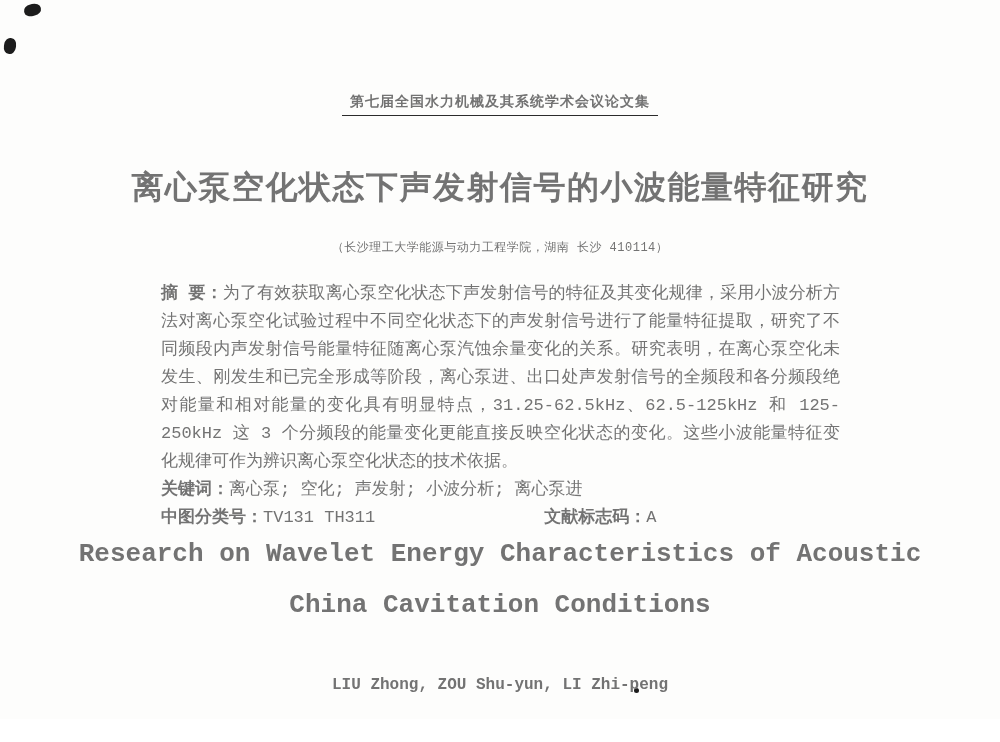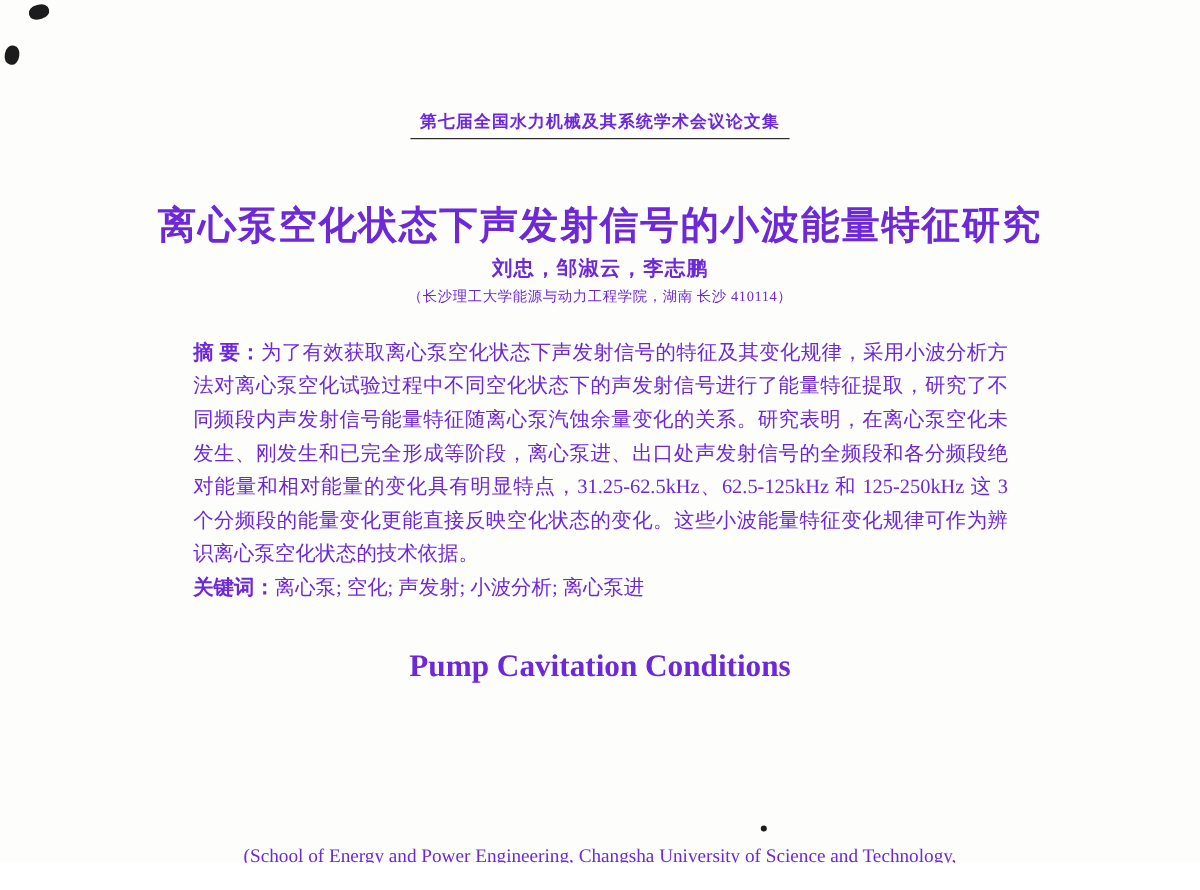--- a/index.html
+++ b/index.html
@@ -4,22 +4,22 @@
 <style>
   * { margin: 0; padding: 0; box-sizing: border-box; }
   html, body { width: 1000px; height: 742px; }
   body { background: #ffffff; }
   .page {
     position: relative;
     width: 1000px;
     height: 719px;
     background: #fdfdfc;
     overflow: hidden;
-    color: #6d28d9;
-    font-family: Liberation Serif, serif;
+    color: #737373;
+    font-family: Liberation Mono, monospace;
   }
   .artifact {
     position: absolute;
     background: #1c1c1c;
     border-radius: 45%;
   }
   .a1 { left: 24px; top: 4px;  width: 17px; height: 12px; transform: rotate(-14deg); }
   .a2 { left: 4px;  top: 38px; width: 12px; height: 16px; transform: rotate(9deg); }
   .a3 { left: 634px; top: 688px; width: 5px; height: 5px; border-radius: 50%; }
 
@@ -107,35 +107,42 @@
   <div class="artifact a1"></div>
   <div class="artifact a2"></div>
   <div class="artifact a3"></div>
 
   <div class="header-row">
     <span class="header-text">第七届全国水力机械及其系统学术会议论文集</span>
   </div>
 
   <h1 class="title-cn">离心泵空化状态下声发射信号的小波能量特征研究</h1>
 
-  <div class="authors-cn">刘忠，邹淑云，李志鹏</div>
 
   <div class="affil-cn">（长沙理工大学能源与动力工程学院，湖南 长沙 410114）</div>
 
   <div class="body-block">
     <p class="abstract">
       <span class="label">摘 要：</span><span>为了有效获取离心泵空化状态下声发射信号的特征及其变化规律，采用小波分析方法对离心泵空化试验过程中不同空化状态下的声发射信号进行了能量特征提取，研究了不同频段内声发射信号能量特征随离心泵汽蚀余量变化的关系。研究表明，在离心泵空化未发生、刚发生和已完全形成等阶段，离心泵进、出口处声发射信号的全频段和各分频段绝对能量和相对能量的变化具有明显特点，31.25-62.5kHz、62.5-125kHz 和 125-250kHz 这 3 个分频段的能量变化更能直接反映空化状态的变化。这些小波能量特征变化规律可作为辨识离心泵空化状态的技术依据。</span>
     </p>
     <div class="keywords">
       <span class="label">关键词：</span><span>离心泵; 空化; 声发射; 小波分析; 离心泵进</span>
     </div>
+    <div class="clc-line">
+      <span class="clc-first">
+        <span class="label">中图分类号：</span><span>TV131 TH311</span>
+      </span><span>
+        <span class="label">文献标志码：</span><span>A</span>
+      </span>
+    </div>
   </div>
 
   <div class="title-en">
-    <div>Pump Cavitation Conditions</div>
+    <div>Research on Wavelet Energy Characteristics of Acoustic</div>
+    <div>China Cavitation Conditions</div>
   </div>
 
+  <div class="authors-en">LIU Zhong, ZOU Shu-yun, LI Zhi-peng</div>
 
-  <div class="affil-en1">(School of Energy and Power Engineering, Changsha University of Science and Technology,</div>
 
   <div class="affil-en2">Changsha 410004 China)</div>
 
 </div>
 
 </body></html>

